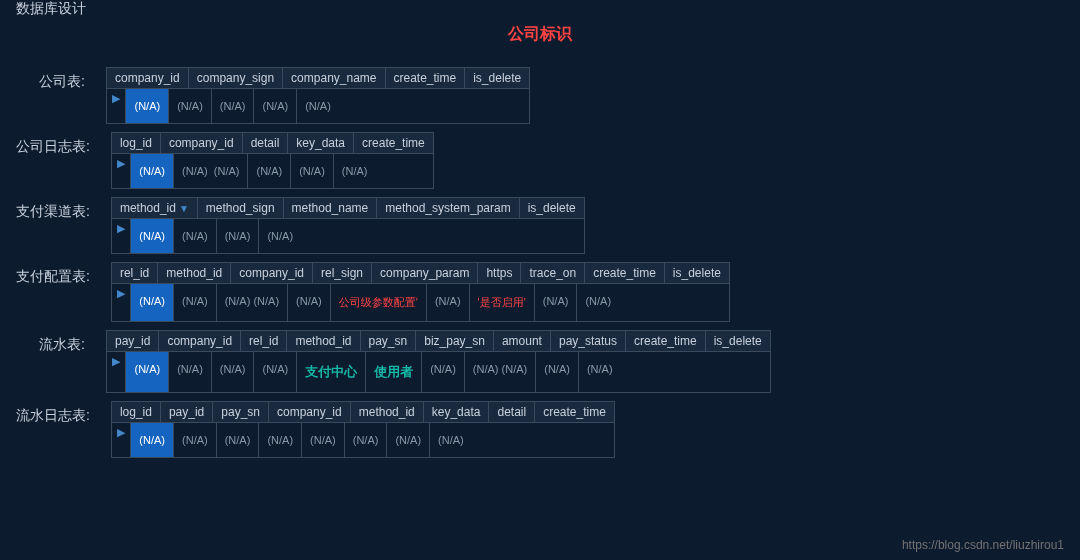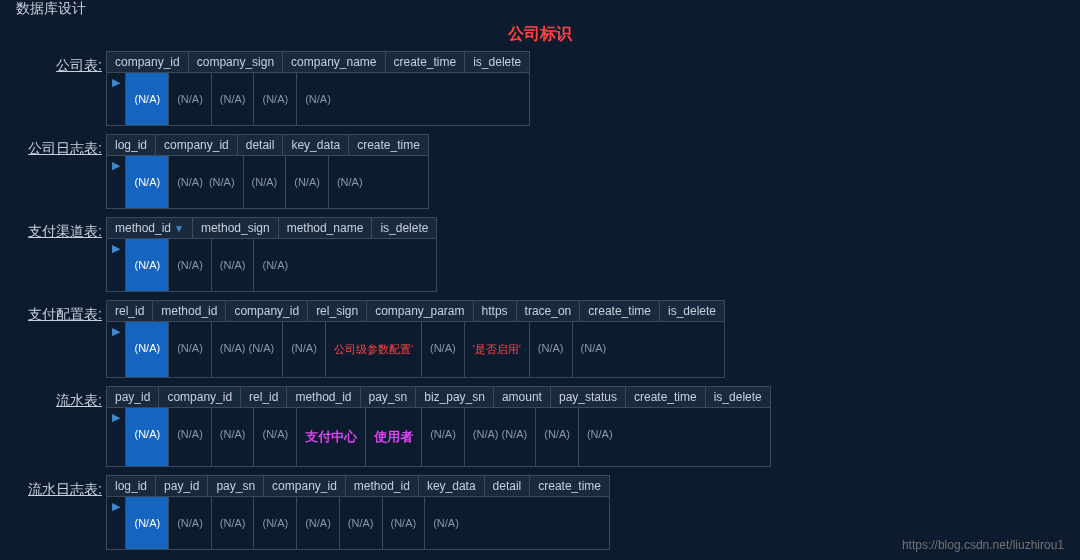--- a/index.html
+++ b/index.html
@@ -20,36 +20,35 @@
     }
     .main-content {
       padding: 0 16px;
     }
     .section-label {
       color: #ffffff;
       font-size: 16px;
       font-weight: bold;
       text-align: center;
       color: #ff4444;
-      margin-bottom: 6px;
+      margin-bottom: 22px;
     }
     .table-row-group {
       display: flex;
       align-items: flex-start;
       margin-bottom: 8px;
     }
     .row-label {
       color: #c8d0dc;
       font-size: 14px;
       min-width: 90px;
       padding-top: 6px;
       text-align: right;
-      padding-right: 4px;
+      padding-right: 21px;
       white-space: nowrap;
-      text-decoration: underline;
     }
     .db-table {
       border: 1px solid #3a4a5c;
       background: #0d1b2e;
     }
     .db-table .header-row {
       display: flex;
       background: #1a2a3e;
       text-align: center;
     }
@@ -65,34 +64,34 @@
     }
     .db-table .header-cell:last-child {
       border-right: none;
     }
     .db-table .data-row {
       display: flex;
       border-top: 1px solid #3a4a5c;
     }
     .db-table .data-cell {
       color: #8899aa;
-      padding: 20px 8px;
+      padding: 11px 8px;
       border-right: 1px solid #3a4a5c;
       font-size: 11px;
       white-space: nowrap;
     }
     .db-table .data-cell:last-child {
       border-right: none;
     }
     .data-cell.highlight {
       background: #1565c0;
       color: #ffffff;
     }
     .data-cell.red-text {
-      color: #d946ef;
+      color: #14b8a6;
       font-size: 13px;
       font-weight: bold;
     }
     .arrow-cell {
       color: #4488cc;
       padding: 3px 5px;
       border-right: 1px solid #3a4a5c;
       font-size: 11px;
     }
     .dropdown-arrow {
@@ -157,20 +156,21 @@
     </div>
   </div>
 
   <div class="table-row-group">
     <div class="row-label">支付渠道表:</div>
     <div class="db-table">
       <div class="header-row">
         <div class="header-cell">method_id <span class="dropdown-arrow">▼</span></div>
         <div class="header-cell">method_sign</div>
         <div class="header-cell">method_name</div>
+        <div class="header-cell">method_system_param</div>
         <div class="header-cell">is_delete</div>
       </div>
       <div class="data-row">
         <div class="arrow-cell">▶</div>
         <div class="data-cell highlight">(N/A)</div>
         <div class="data-cell">(N/A)</div>
         <div class="data-cell">(N/A)</div>
         <div class="data-cell">(N/A)</div>
       </div>
     </div>

